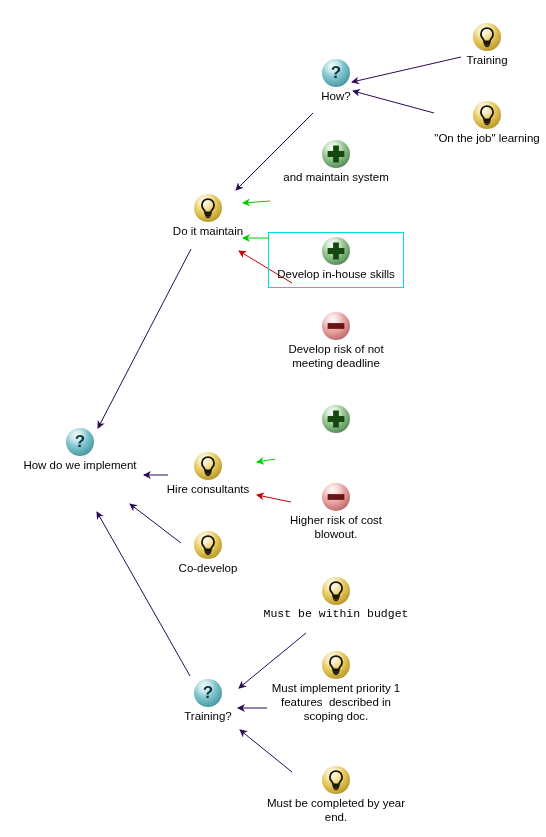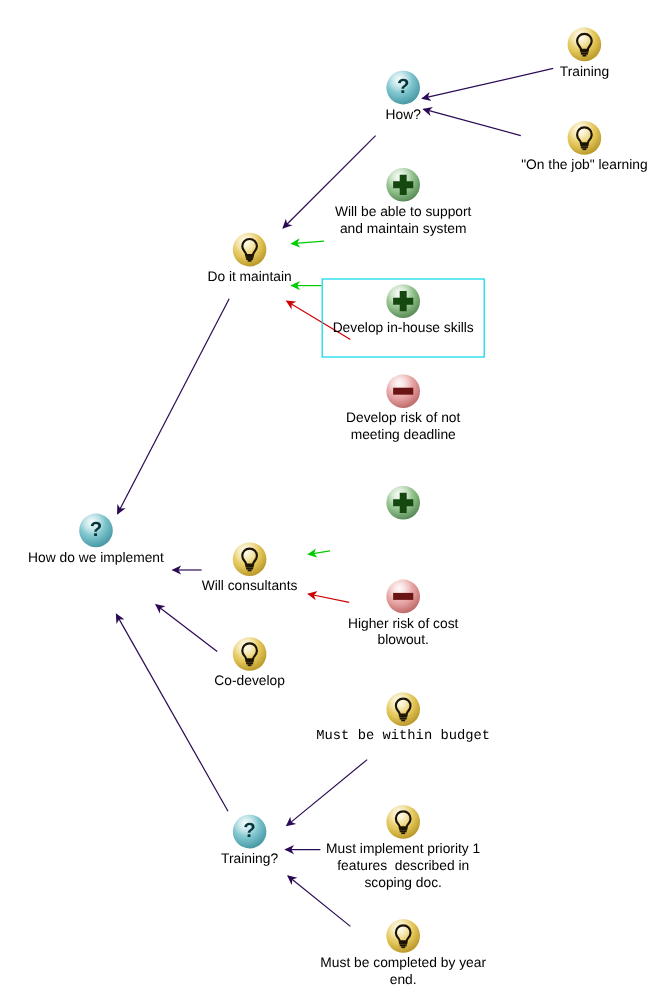--- a/index.html
+++ b/index.html
@@ -175,21 +175,20 @@
       <radialGradient id="h4" cx="38%" cy="24%" r="40%">
         <stop offset="0%" stop-color="#ffffff" stop-opacity="0.75"></stop>
         <stop offset="100%" stop-color="#ffffff" stop-opacity="0"></stop>
       </radialGradient>
     </defs>
     <circle cx="15" cy="15" r="14" fill="url(#g4)"></circle>
     <circle cx="15" cy="15" r="14" fill="url(#h4)"></circle>
             <path d="M12.1 6.6 h5.8 v5.5 h5.5 v5.8 h-5.5 v5.5 h-5.8 v-5.5 h-5.5 v-5.8 h5.5 z" fill="#14480f"></path>
           </svg>
         </span>
-        <span class="label">Will be able to support</span>
         <span class="label">and maintain system</span>
       </div>
       <div class="node" style="width: 160px; left: 128px; top: 193px;">
         <span class="icon" style="width: 30px; height: 30px;">
           <svg width="30" height="30" viewBox="0 0 30 30" class="icon-svg">
     <defs>
       <radialGradient id="g5" cx="38%" cy="30%" r="78%">
         <stop offset="0%" stop-color="#fdf3c4"></stop>
         <stop offset="55%" stop-color="#e4c65a"></stop>
         <stop offset="100%" stop-color="#b08f1e"></stop>
@@ -206,21 +205,21 @@
                   c0.6 0.9 0.8 1.5 0.85 2.2 h5.7 c0.05 -0.7 0.25 -1.3 0.85 -2.2
                   c0.9 -1.3 2.4 -2.6 2.4 -5.1 c0 -3.3 -2.5 -6.0 -6.1 -6.0 z"></path>
        </g>
        <rect x="11.6" y="19.9" width="6.8" height="2.0" fill="#1c1405"></rect>
        <rect x="12.1" y="21.9" width="5.8" height="1.7" fill="#1c1405"></rect>
        <rect x="13.4" y="23.6" width="3.2" height="1.5" fill="#1c1405"></rect>
           </svg>
         </span>
         <span class="label">Do it maintain</span>
       </div>
-      <div class="node selected" style="width: 136px; left: 268px; top: 232px; padding-top: 3px; padding-bottom: 16px;">
+      <div class="node selected" style="width: 136px; left: 268px; top: 232px; padding-top: 3px; padding-bottom: 6px;">
         <span class="icon" style="width: 30px; height: 30px;">
           <svg width="30" height="30" viewBox="0 0 30 30" class="icon-svg">
     <defs>
       <radialGradient id="g6" cx="38%" cy="30%" r="78%">
         <stop offset="0%" stop-color="#e3f3df"></stop>
         <stop offset="55%" stop-color="#8fc08a"></stop>
         <stop offset="100%" stop-color="#4d7f4b"></stop>
       </radialGradient>
       <radialGradient id="h6" cx="38%" cy="24%" r="40%">
         <stop offset="0%" stop-color="#ffffff" stop-opacity="0.75"></stop>
@@ -316,21 +315,21 @@
             <g fill="none" stroke="#1c1405" stroke-width="1.8">
          <path d="M15 6.2 c-3.6 0 -6.1 2.7 -6.1 6.0 c0 2.5 1.5 3.8 2.4 5.1
                   c0.6 0.9 0.8 1.5 0.85 2.2 h5.7 c0.05 -0.7 0.25 -1.3 0.85 -2.2
                   c0.9 -1.3 2.4 -2.6 2.4 -5.1 c0 -3.3 -2.5 -6.0 -6.1 -6.0 z"></path>
        </g>
        <rect x="11.6" y="19.9" width="6.8" height="2.0" fill="#1c1405"></rect>
        <rect x="12.1" y="21.9" width="5.8" height="1.7" fill="#1c1405"></rect>
        <rect x="13.4" y="23.6" width="3.2" height="1.5" fill="#1c1405"></rect>
           </svg>
         </span>
-        <span class="label">Will consultants</span>
+        <span class="label">Hire consultants</span>
       </div>
       <div class="node" style="width: 160px; left: 256px; top: 482px;">
         <span class="icon" style="width: 30px; height: 30px;">
           <svg width="30" height="30" viewBox="0 0 30 30" class="icon-svg">
     <defs>
       <radialGradient id="g11" cx="38%" cy="30%" r="78%">
         <stop offset="0%" stop-color="#fce4e4"></stop>
         <stop offset="55%" stop-color="#e6a0a0"></stop>
         <stop offset="100%" stop-color="#b55f5f"></stop>
       </radialGradient>
@@ -396,21 +395,21 @@
                   c0.6 0.9 0.8 1.5 0.85 2.2 h5.7 c0.05 -0.7 0.25 -1.3 0.85 -2.2
                   c0.9 -1.3 2.4 -2.6 2.4 -5.1 c0 -3.3 -2.5 -6.0 -6.1 -6.0 z"></path>
        </g>
        <rect x="11.6" y="19.9" width="6.8" height="2.0" fill="#1c1405"></rect>
        <rect x="12.1" y="21.9" width="5.8" height="1.7" fill="#1c1405"></rect>
        <rect x="13.4" y="23.6" width="3.2" height="1.5" fill="#1c1405"></rect>
           </svg>
         </span>
         <span class="label">Must be within budget</span>
       </div>
-      <div class="node" style="width: 160px; left: 256px; top: 670px;">
+      <div class="node" style="width: 160px; left: 256px; top: 650px;">
         <span class="icon" style="width: 30px; height: 30px;">
           <svg width="30" height="30" viewBox="0 0 30 30" class="icon-svg">
     <defs>
       <radialGradient id="g14" cx="38%" cy="30%" r="78%">
         <stop offset="0%" stop-color="#fdf3c4"></stop>
         <stop offset="55%" stop-color="#e4c65a"></stop>
         <stop offset="100%" stop-color="#b08f1e"></stop>
       </radialGradient>
       <radialGradient id="h14" cx="38%" cy="24%" r="40%">
         <stop offset="0%" stop-color="#ffffff" stop-opacity="0.75"></stop>

